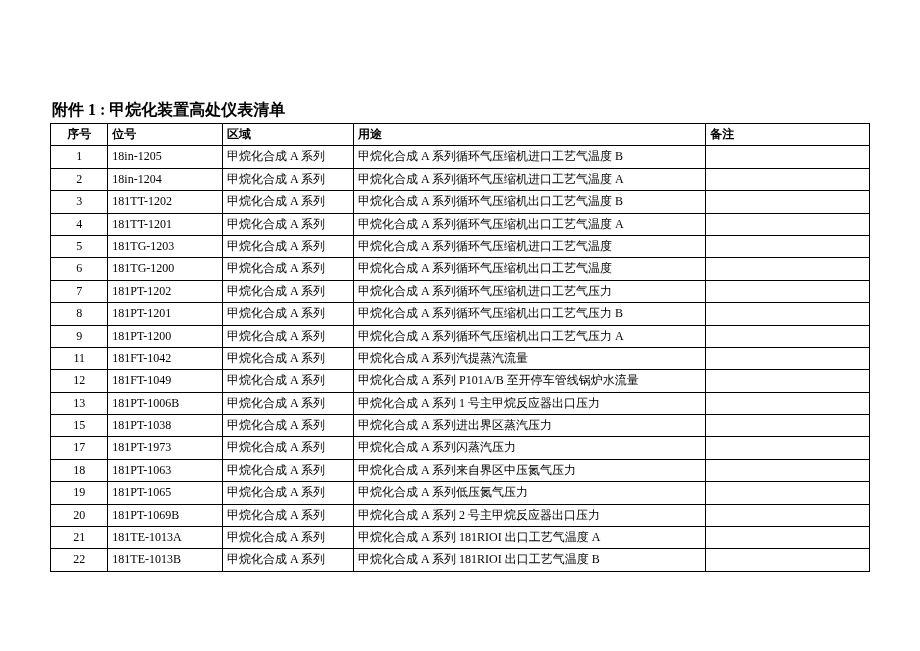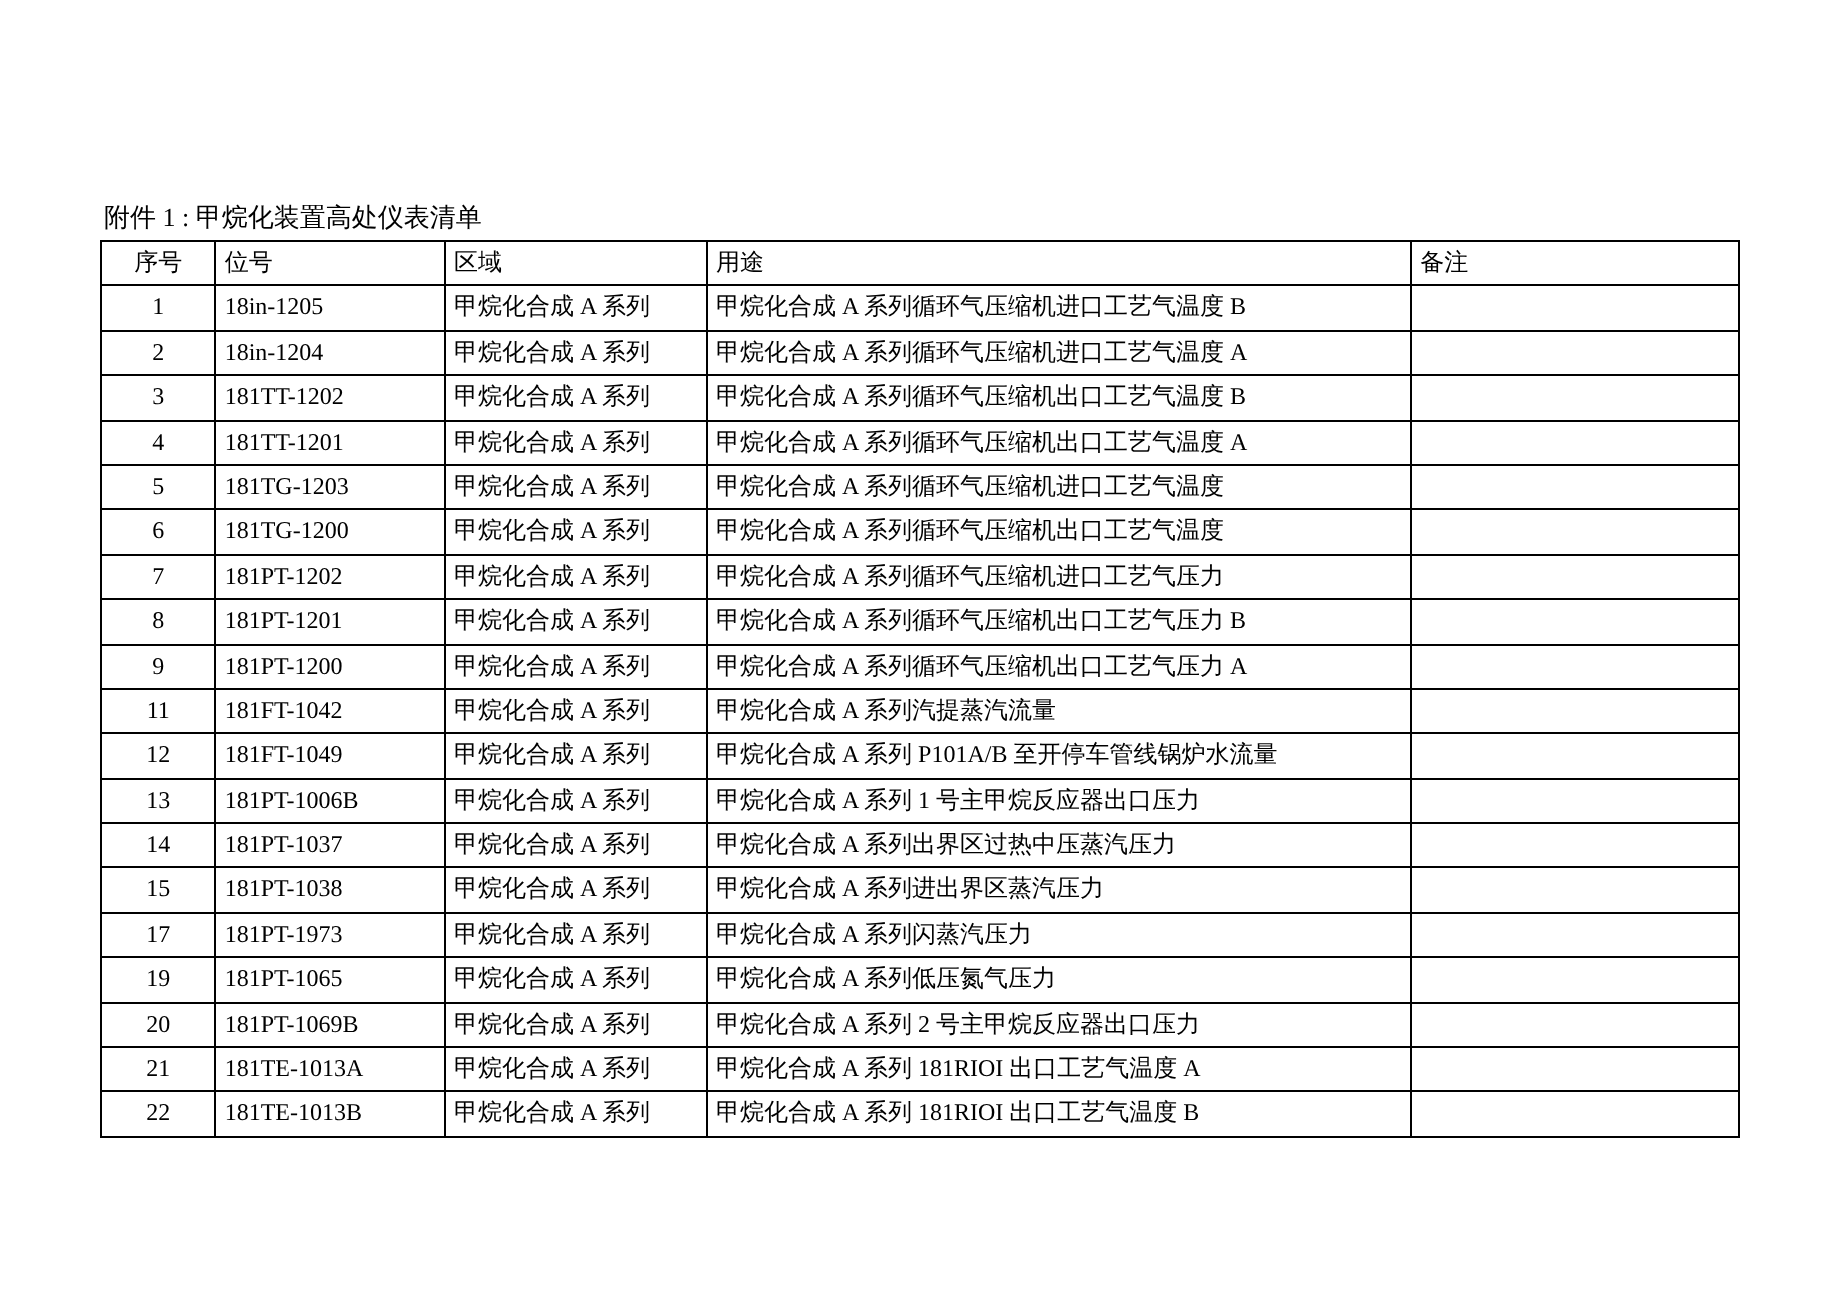--- a/index.html
+++ b/index.html
@@ -4,41 +4,41 @@
   <style>
     * { box-sizing: border-box; margin: 0; padding: 0; }
     body {
       background: #fff;
       font-family: "SimSun", "宋体", serif;
       font-size: 12px;
       color: #000;
       padding: 100px 50px 50px 50px;
     }
     .title {
-      font-weight: normal;
-      font-size: 13px;
+      font-weight: bold;
+      font-size: 16px;
       margin-bottom: 2px;
       padding-left: 2px;
     }
     table {
       border-collapse: collapse;
       width: 100%;
       table-layout: fixed;
     }
     th, td {
       border: 1px solid #000;
       padding: 2px 4px;
       font-weight: normal;
       text-align: left;
       font-size: 12px;
       line-height: 1.45;
       height: 18px;
     }
     th {
-      font-weight: normal;
+      font-weight: bold;
     }
     .col-seq { width: 7%; text-align: center; }
     .col-tag { width: 14%; }
     .col-area { width: 16%; }
     .col-use { width: 43%; }
     .col-note { width: 20%; }
     .seq-cell { text-align: center; }
   </style>
 </head>
 <body>
@@ -134,38 +134,38 @@
         <td class="col-note"></td>
       </tr>
       <tr>
         <td class="col-seq seq-cell">13</td>
         <td class="col-tag">181PT-1006B</td>
         <td class="col-area">甲烷化合成 A 系列</td>
         <td class="col-use">甲烷化合成 A 系列 1 号主甲烷反应器出口压力</td>
         <td class="col-note"></td>
       </tr>
       <tr>
-        <td class="col-seq seq-cell">14</td>
-        <td class="col-tag">181PT-1037</td>
-        <td class="col-area">甲烷化合成 A 系列</td>
-        <td class="col-use">甲烷化合成 A 系列出界区过热中压蒸汽压力</td>
-        <td class="col-note"></td>
-      </tr>
-      <tr>
         <td class="col-seq seq-cell">15</td>
         <td class="col-tag">181PT-1038</td>
         <td class="col-area">甲烷化合成 A 系列</td>
         <td class="col-use">甲烷化合成 A 系列进出界区蒸汽压力</td>
         <td class="col-note"></td>
       </tr>
       <tr>
         <td class="col-seq seq-cell">17</td>
         <td class="col-tag">181PT-1973</td>
         <td class="col-area">甲烷化合成 A 系列</td>
         <td class="col-use">甲烷化合成 A 系列闪蒸汽压力</td>
+        <td class="col-note"></td>
+      </tr>
+      <tr>
+        <td class="col-seq seq-cell">18</td>
+        <td class="col-tag">181PT-1063</td>
+        <td class="col-area">甲烷化合成 A 系列</td>
+        <td class="col-use">甲烷化合成 A 系列来自界区中压氮气压力</td>
         <td class="col-note"></td>
       </tr>
       <tr>
         <td class="col-seq seq-cell">19</td>
         <td class="col-tag">181PT-1065</td>
         <td class="col-area">甲烷化合成 A 系列</td>
         <td class="col-use">甲烷化合成 A 系列低压氮气压力</td>
         <td class="col-note"></td>
       </tr>
       <tr>

